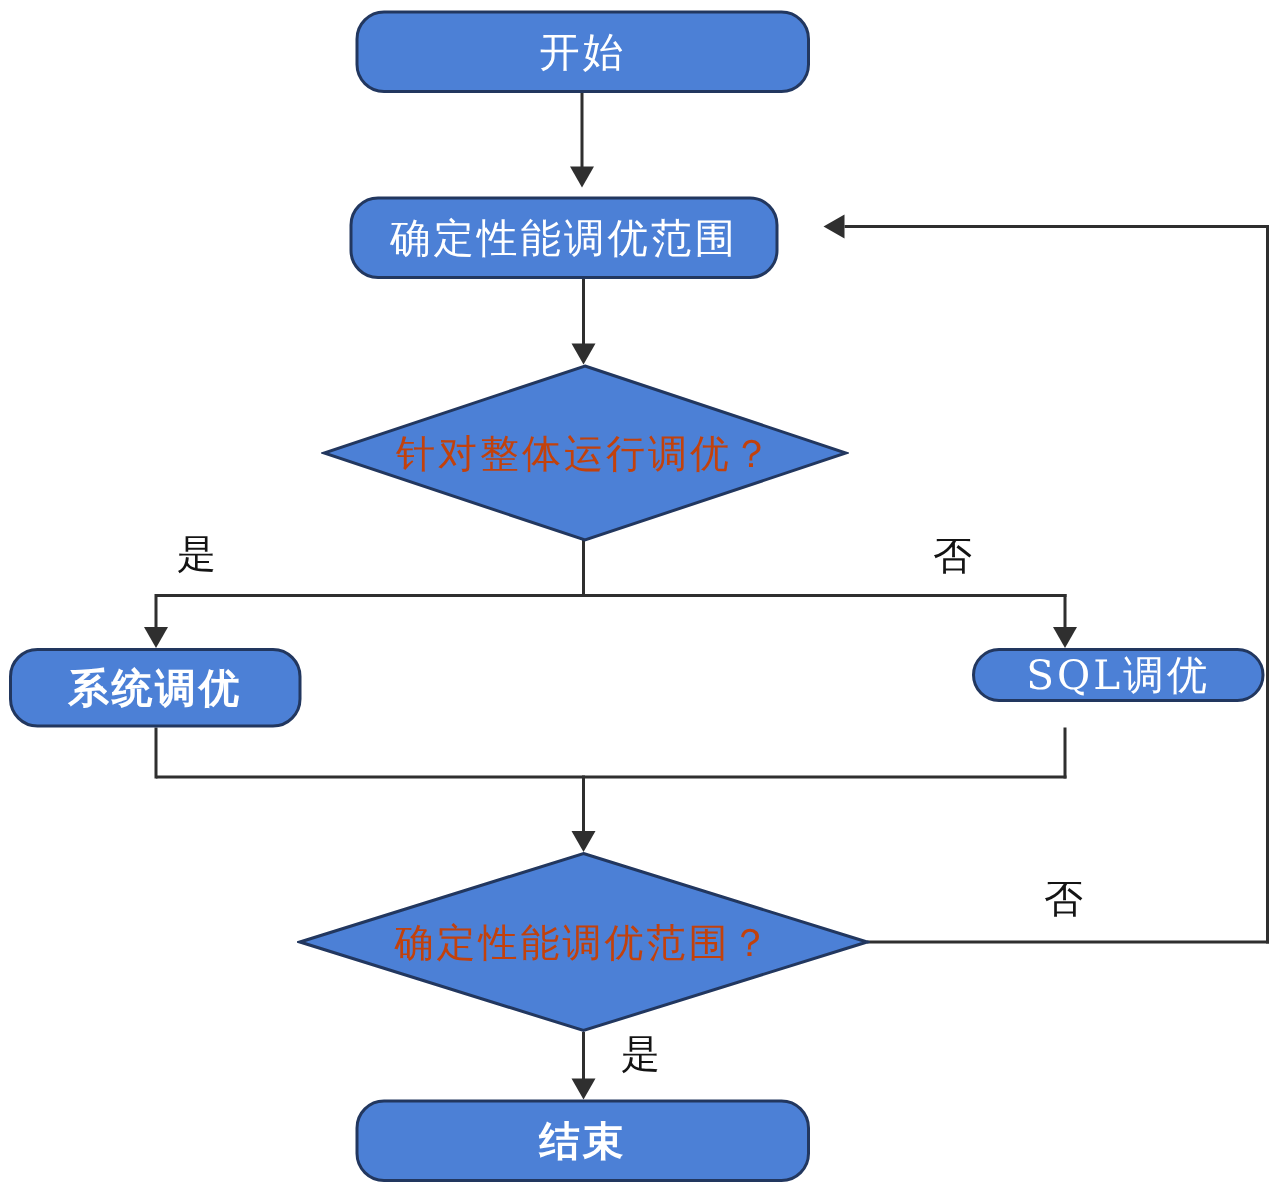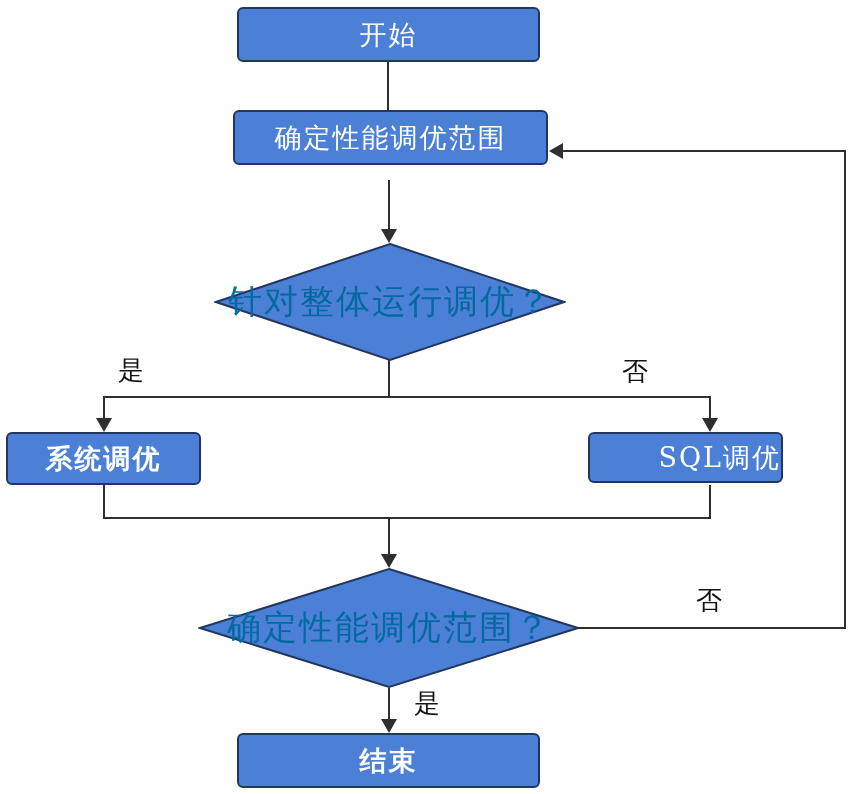--- a/index.html
+++ b/index.html
@@ -14,21 +14,21 @@
     height: 794px;
     background: #ffffff;
     overflow: hidden;
   }
   
   .node {
     position: absolute;
     box-sizing: border-box;
     background: #4C80D6;
     border: 2.5px solid #22375F;
-    border-radius: 6px;
+    border-radius: 19px;
     display: flex;
     align-items: center;
     justify-content: center;
     color: #ffffff;
     font-size: 27px;
     letter-spacing: 2px;
     white-space: nowrap;
   }
   
   .diamond-wrap {
@@ -43,22 +43,22 @@
     fill: #4C80D6;
     stroke: #22375F;
     stroke-width: 2;
   }
   .diamond-label {
     position: absolute;
     inset: 0;
     display: flex;
     align-items: center;
     justify-content: center;
-    color: #0369a1;
-    font-size: 34px;
+    color: #c2410c;
+    font-size: 26px;
     letter-spacing: 2px;
     white-space: nowrap;
   }
   
   .vline, .hline {
     position: absolute;
     background: #2F2F2F;
   }
   .vline { width: 2px; }
   .hline { height: 2px; }
@@ -122,36 +122,36 @@
 
   <div class="edge-label" style="left:118px; top:357px;">是</div>
   <div class="edge-label" style="left:622px; top:358px;">否</div>
   <div class="edge-label" style="left:696px; top:587px;">否</div>
   <div class="edge-label" style="left:414px; top:690px;">是</div>
 
   <div class="node" style="left:237px; top:7px; width:303px; height:55px;">
     <span>开始</span>
   </div>
 
-  <div class="node" style="left:233px; top:110px; width:315px; height:55px;">
+  <div class="node" style="left:233px; top:131px; width:286px; height:55px;">
     <span>确定性能调优范围</span>
   </div>
 
   <div class="diamond-wrap" style="left:214px; top:242px; width:352px; height:120px;">
     <svg width="352" height="120" viewBox="0 0 352 120">
       <polygon points="176,2 350,60 176,118 2,60"></polygon>
     </svg>
     <div class="diamond-label">针对整体运行调优？</div>
   </div>
 
   <div class="node" style="left:6px; top:432px; width:195px; height:53px;font-weight:bold;">
     <span>系统调优</span>
   </div>
 
-  <div class="node" style="left:588px; top:432px; width:195px; height:51px;justify-content:flex-end;">
+  <div class="node" style="left:648px; top:432px; width:195px; height:36px;">
     <span>SQL调优</span>
   </div>
 
   <div class="diamond-wrap" style="left:198px; top:567px; width:382px; height:122px;">
     <svg width="382" height="122" viewBox="0 0 382 122">
       <polygon points="191,2 380,61 191,120 2,61"></polygon>
     </svg>
     <div class="diamond-label">确定性能调优范围？</div>
   </div>
 

